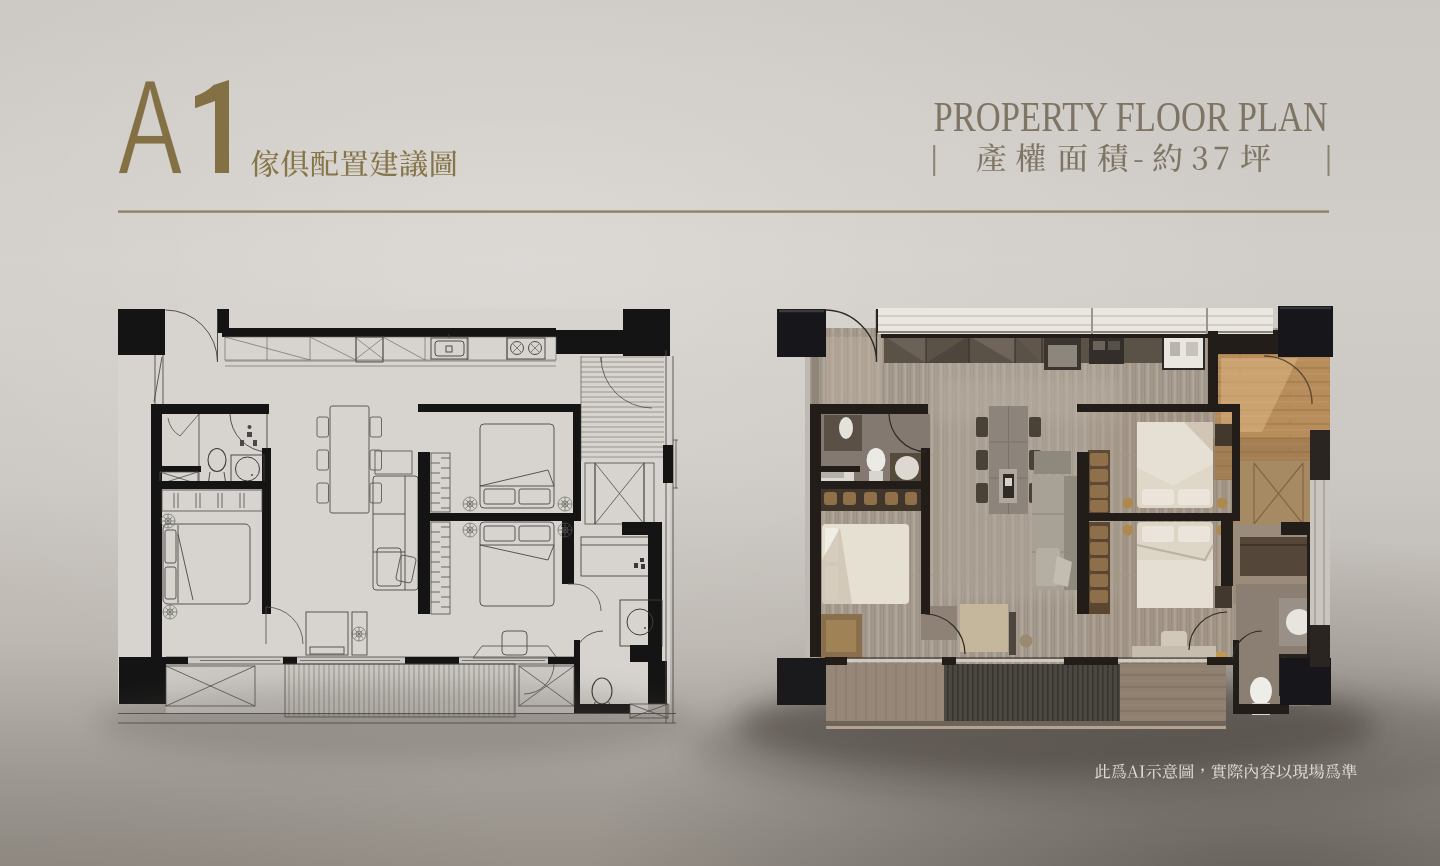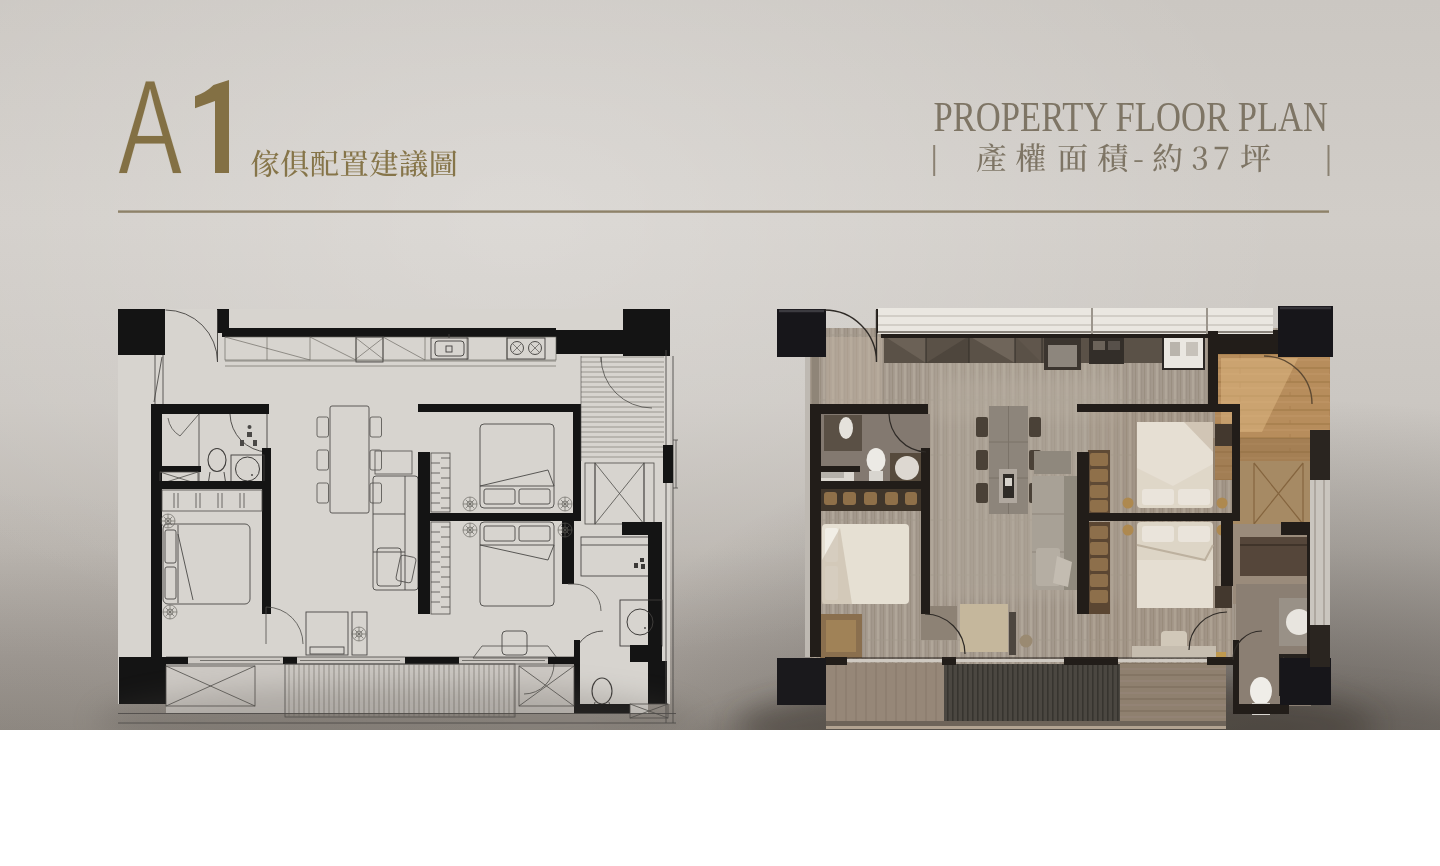--- a/index.html
+++ b/index.html
@@ -1,15 +1,15 @@
 <!DOCTYPE html>
 <html><head><meta charset="utf-8">
 <style>
 html,body{margin:0;padding:0;}
-#page{position:relative;width:1440px;height:730px;overflow:hidden;
+#page{position:relative;width:1440px;height:866px;overflow:hidden;
 background:
 radial-gradient(1250px 720px at 36% 30%, rgba(255,255,255,0.25), rgba(255,255,255,0) 62%),
 radial-gradient(1100px 560px at 88% 102%, rgba(32,28,24,0.40), rgba(32,28,24,0) 62%),
 radial-gradient(900px 500px at 0% 108%, rgba(60,55,50,0.12), rgba(60,55,50,0) 60%),
 linear-gradient(180deg,#cbc7c2 0%,#d1cdc8 30%,#cbc7c2 55%,#bcb7b1 75%,#a39d97 90%,#969089 100%);
 font-family:"Liberation Sans",sans-serif;}
 </style></head><body>
 <div id="page">
 <svg width="1440" height="866" viewBox="0 0 1440 866" xmlns="http://www.w3.org/2000/svg">
 

